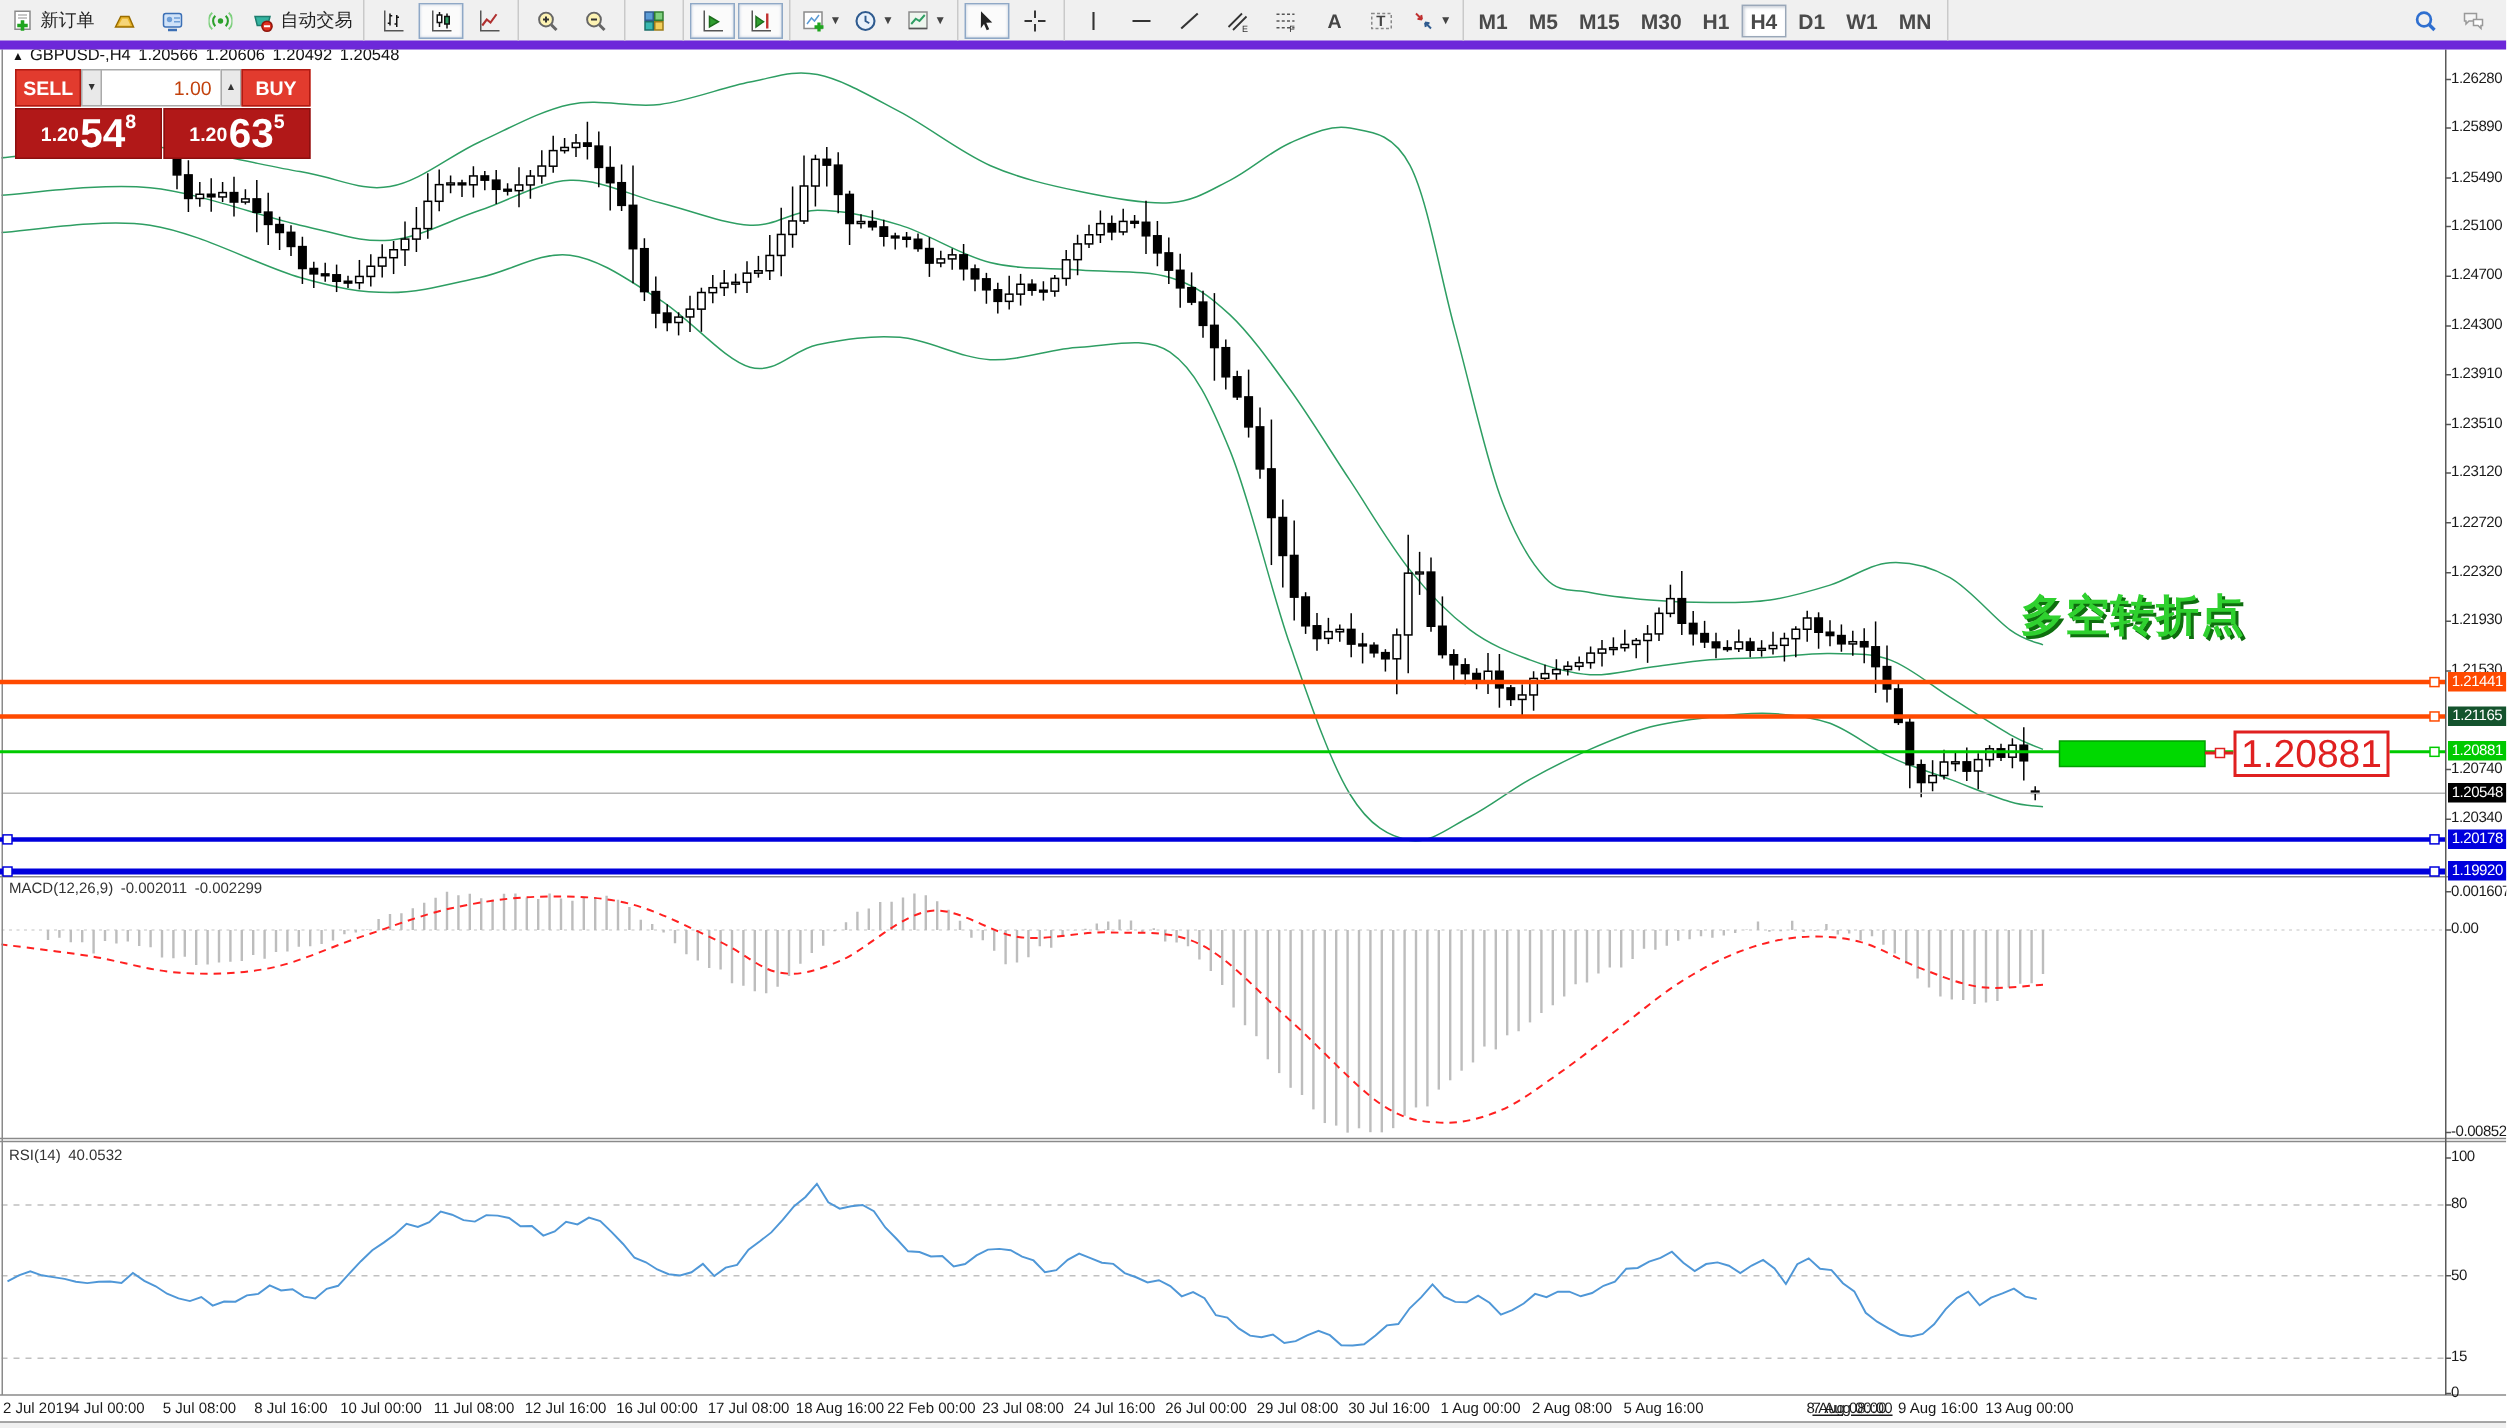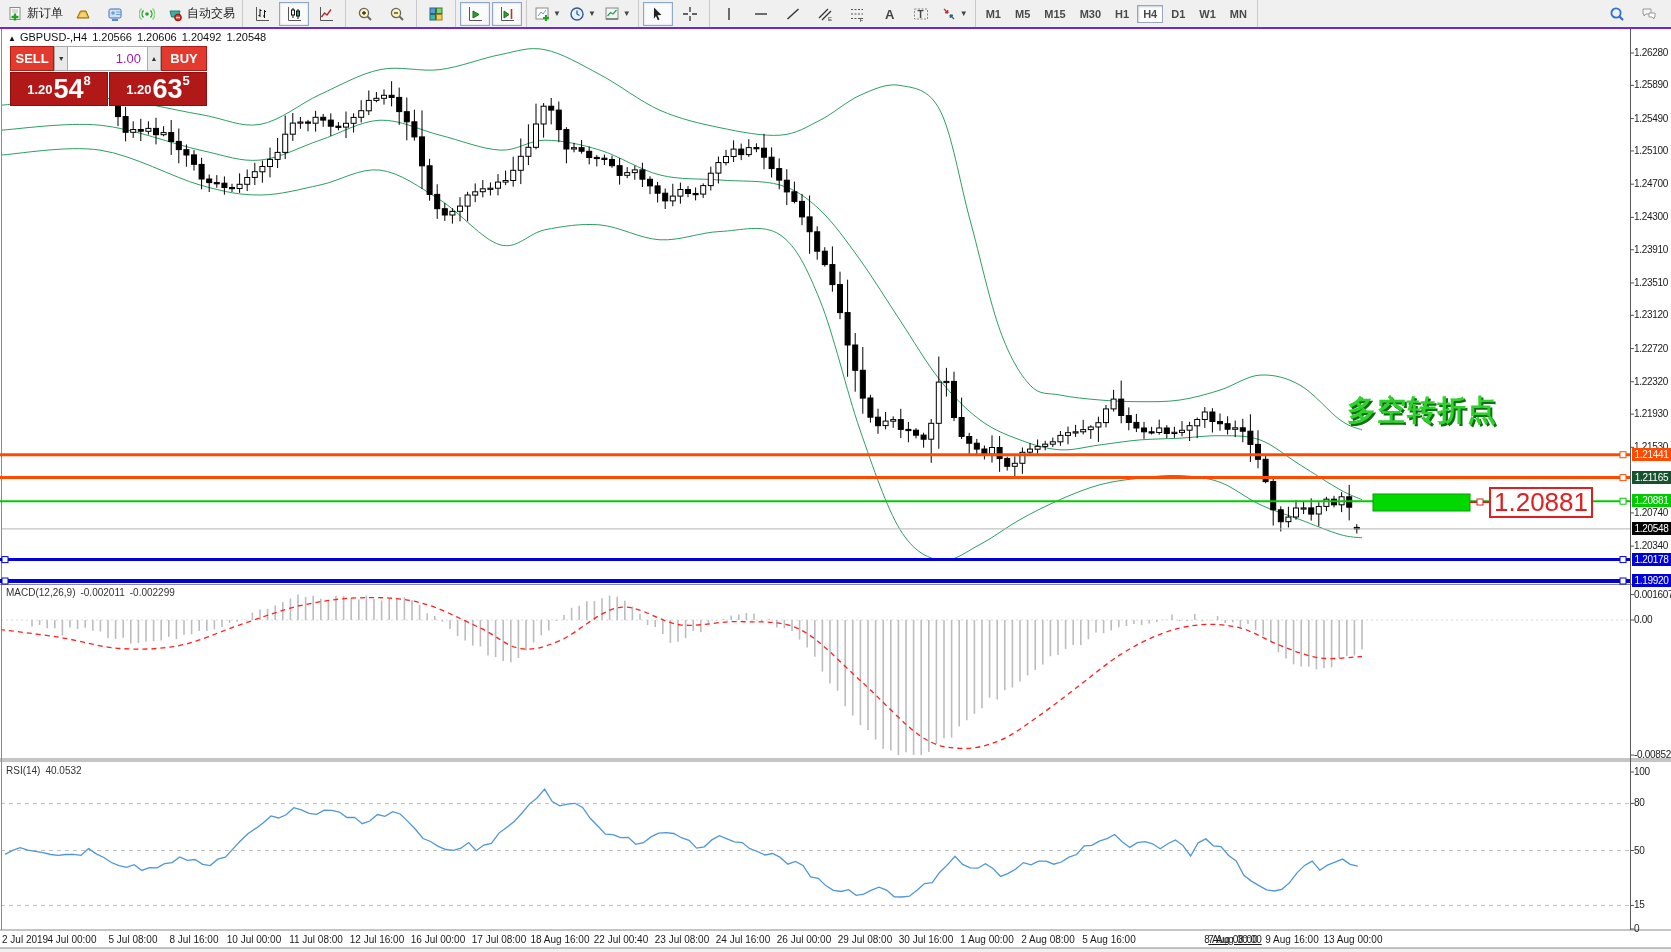--- a/index.html
+++ b/index.html
@@ -1,44 +1,44 @@
 <!DOCTYPE html>
 <html><head>
 <meta charset="utf-8">
 <style>
   html,body{margin:0;padding:0;background:#fff;}
   #app{position:relative;width:1671px;height:952px;overflow:hidden;background:#fff;
        font-family:"Liberation Sans","DejaVu Sans",sans-serif;-webkit-font-smoothing:none;}
   
   #toolbar{position:absolute;left:0;top:0;width:1671px;height:27px;background:#f0f0f0;
-           border-bottom:2px solid #6d28d9;display:flex;align-items:center;z-index:40;}
+           border-bottom:6px solid #6d28d9;display:flex;align-items:center;z-index:40;}
   .tb-group{display:flex;align-items:center;height:27px;padding:0 3px;border-right:1px solid #c9c9c9;}
   .tb-btn{display:flex;align-items:center;justify-content:center;height:22px;min-width:24px;
           padding:0 2px;margin:0 1px;border:1px solid transparent;cursor:default;}
   .tb-btn.active{border:1px solid #8fa8c6;background:#fbfbfb;box-shadow:inset 0 0 2px #b8c6d8;}
   .tb-btn .lbl{font-size:12px;color:#222;margin-left:4px;white-space:nowrap;}
   .tb-btn .caret{font-size:8px;color:#444;margin-left:3px;}
-  .tf-btn{font-size:11px;font-weight:bold;color:#4a4a4a;padding:2px 5px;margin:0 1px;
+  .tf-btn{font-size:14px;font-weight:bold;color:#4a4a4a;padding:2px 5px;margin:0 1px;
           border:1px solid transparent;}
   .tf-btn.active{border:1px solid #9aa7b8;background:#fff;box-shadow:inset 1px 1px 2px #c5ccd6;}
   #tb-right{position:absolute;right:6px;top:0;height:27px;display:flex;align-items:center;}
   
   #symbol-bar{position:absolute;left:8px;top:31px;font-size:11px;color:#111;z-index:20;white-space:nowrap;}
   #symbol-bar span{margin-right:5px;}
   #symbol-bar .tri{font-size:8px;margin-right:4px;}
   
   #trade-panel{position:absolute;left:10px;top:46px;width:197px;z-index:30;font-family:"Liberation Sans",sans-serif;}
   #tp-row1{display:flex;height:25px;}
   .tp-btn{background:#e23b2e;color:#fff;font-size:13px;font-weight:bold;display:flex;
           align-items:center;justify-content:center;border:1px solid #b01a12;}
   #tp-sell{width:46px;}#tp-buy{width:48px;}
   .tp-spin{width:13px;background:#e9e9e9;border:1px solid #aaa;display:flex;align-items:center;
            justify-content:center;font-size:7px;color:#333;}
   #tp-vol{width:73px;border:1px solid #aaa;border-left:none;border-right:none;font-size:13px;
-          text-align:right;padding:0 6px 0 0;color:#a21caf;background:#fff;}
+          text-align:right;padding:0 6px 0 0;color:#c2410c;background:#fff;}
   #tp-row2{display:flex;height:34px;margin-top:1px;}
   .tp-price{background:#b11818;color:#fff;width:97px;display:flex;align-items:flex-end;
             justify-content:center;border:1px solid #8c0f0f;padding-bottom:2px;}
   .tp-price + .tp-price{margin-left:1px;}
   .tp-small{font-size:13px;font-weight:bold;margin-right:1px;line-height:26px;}
   .tp-big{font-size:27px;font-weight:bold;line-height:27px;}
   .tp-sup{font-size:13px;font-weight:bold;line-height:13px;align-self:flex-start;margin-top:1px;}
   
   #chart{position:absolute;left:0;top:0;z-index:1;}
   .axlbl{position:absolute;left:1634px;width:40px;font-size:10px;color:#1a1a1a;height:12px;
@@ -927,21 +927,21 @@
     <div class="datelbl" style="left: 2px;">2 Jul 2019</div>
     <div class="datelbl" style="left: 72px; transform: translateX(-50%);">4 Jul 00:00</div>
     <div class="datelbl" style="left: 133px; transform: translateX(-50%);">5 Jul 08:00</div>
     <div class="datelbl" style="left: 194px; transform: translateX(-50%);">8 Jul 16:00</div>
     <div class="datelbl" style="left: 254px; transform: translateX(-50%);">10 Jul 00:00</div>
     <div class="datelbl" style="left: 316px; transform: translateX(-50%);">11 Jul 08:00</div>
     <div class="datelbl" style="left: 377px; transform: translateX(-50%);">12 Jul 16:00</div>
     <div class="datelbl" style="left: 438px; transform: translateX(-50%);">16 Jul 00:00</div>
     <div class="datelbl" style="left: 499px; transform: translateX(-50%);">17 Jul 08:00</div>
     <div class="datelbl" style="left: 560px; transform: translateX(-50%);">18 Aug 16:00</div>
-    <div class="datelbl" style="left: 621px; transform: translateX(-50%);">22 Jul 00:40</div>
+    <div class="datelbl" style="left: 621px; transform: translateX(-50%);">22 Feb 00:00</div>
     <div class="datelbl" style="left: 682px; transform: translateX(-50%);">23 Jul 08:00</div>
     <div class="datelbl" style="left: 743px; transform: translateX(-50%);">24 Jul 16:00</div>
     <div class="datelbl" style="left: 804px; transform: translateX(-50%);">26 Jul 00:00</div>
     <div class="datelbl" style="left: 865px; transform: translateX(-50%); text-align: center;">29 Jul 08:00</div>
     <div class="datelbl" style="left: 926px; transform: translateX(-50%);">30 Jul 16:00</div>
     <div class="datelbl" style="left: 987px; transform: translateX(-50%); text-align: center;">1 Aug 00:00</div>
     <div class="datelbl" style="left: 1048px; transform: translateX(-50%);">2 Aug 08:00</div>
     <div class="datelbl" style="left: 1109px; transform: translateX(-50%);">5 Aug 16:00</div>
     <div class="datelbl" style="left: 1235px; transform: translateX(-50%); text-decoration: underline;">7 Aug 00:00</div>
     <div class="datelbl" style="left: 1231px; transform: translateX(-50%);">8 Aug 08:00</div>

